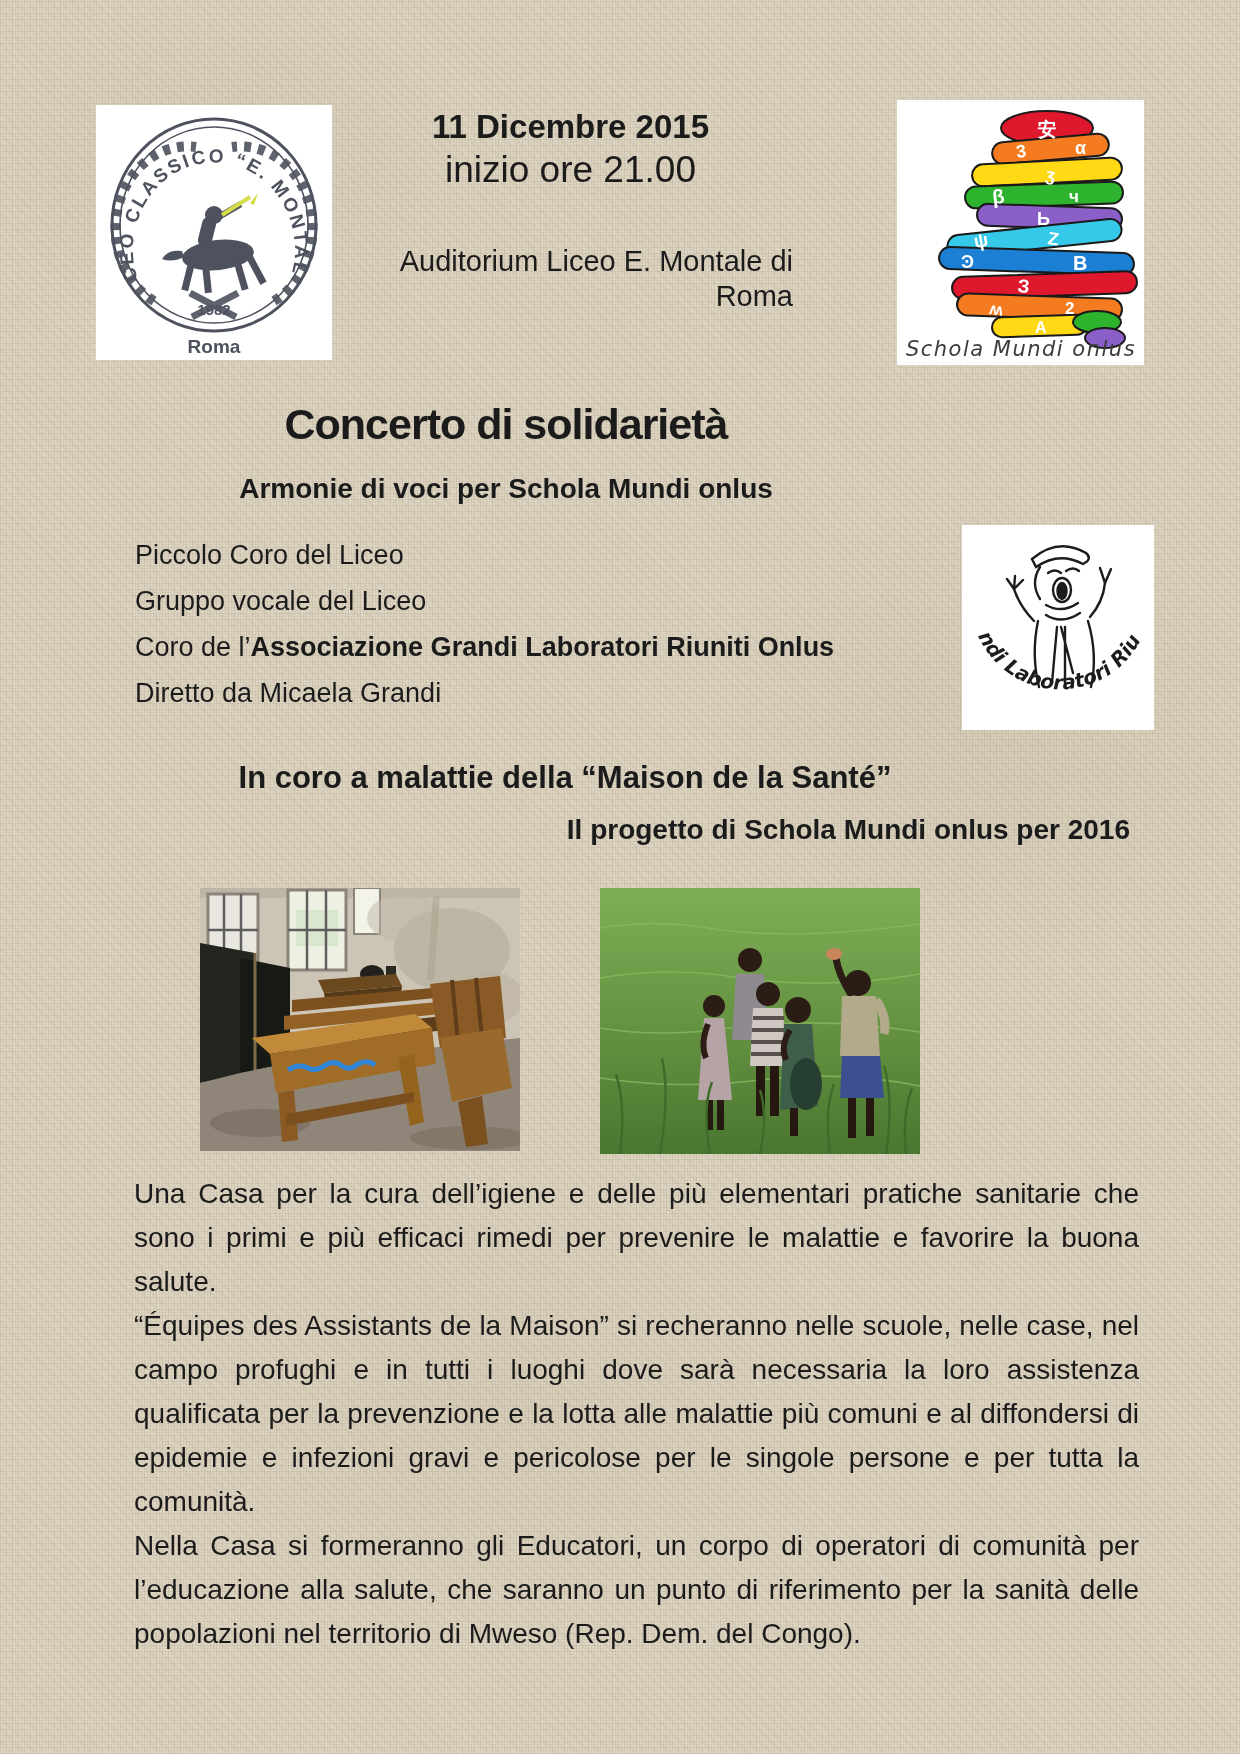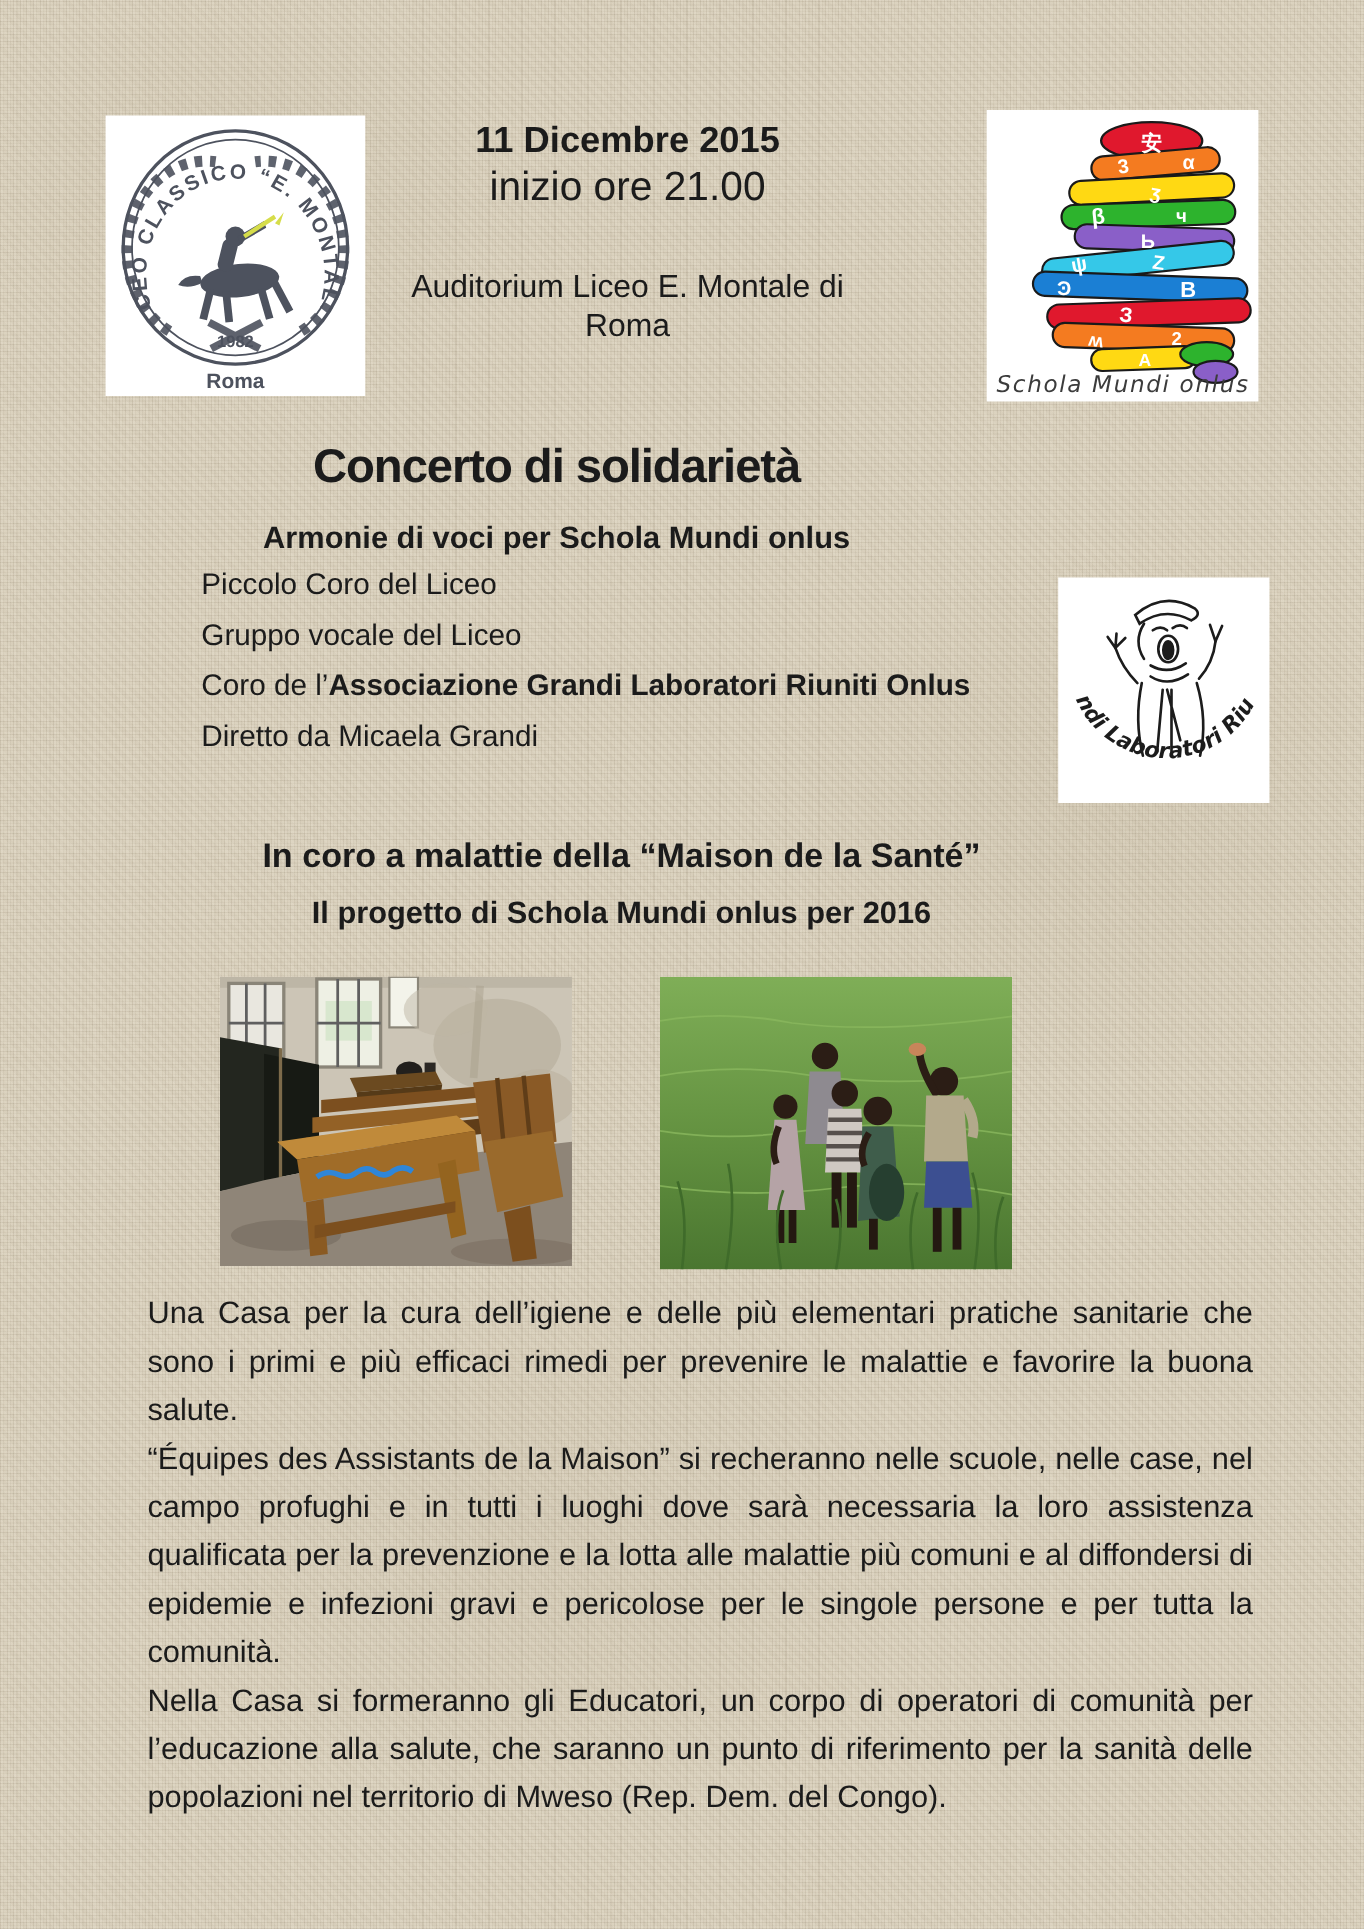--- a/index.html
+++ b/index.html
@@ -17,30 +17,30 @@
       repeating-linear-gradient(90deg, rgba(116,101,78,0.11) 0 1px, rgba(238,232,218,0.13) 1px 3px, rgba(116,101,78,0.05) 3px 4px, rgba(224,216,198,0.10) 4px 6px),
       repeating-linear-gradient(0deg, rgba(116,101,78,0.11) 0 1px, rgba(240,234,220,0.11) 1px 3px, rgba(116,101,78,0.04) 3px 4px, rgba(227,219,202,0.09) 4px 6px),
       repeating-linear-gradient(45deg, rgba(110,95,70,0.03) 0 4px, rgba(245,240,228,0.03) 4px 8px);
   }
   .abs{position:absolute;}
   .whitebox{background:#ffffff;}
   .center{text-align:center;}
 
   .hdr-date{font-size:33px;font-weight:bold;line-height:1.25;}
   .hdr-time{font-size:37px;line-height:1.25;}
-  .hdr-venue{font-size:29px;line-height:1.24;margin-top:50px;}
+  .hdr-venue{font-size:29px;line-height:1.24;margin-top:50px;text-align:right;}
 
   .main-title{font-size:43px;font-weight:bold;letter-spacing:-1px;}
   .sub-title{font-size:28px;font-weight:bold;margin-top:24px;}
 
   .performers{font-size:27px;line-height:46px;white-space:nowrap;}
   .performers .b{font-weight:bold;}
 
   .proj-head{font-size:31px;font-weight:bold;}
-  .proj-sub{font-size:28px;font-weight:bold;margin-top:18px;}
+  .proj-sub{font-size:28px;font-weight:bold;margin-top:18px;text-align:right;}
 
   .bodytext{font-size:28px;line-height:44px;text-align:justify;}
   .bodytext p{margin:0;}
 
   figure{margin:0;}
   svg text{font-family:"Liberation Sans",sans-serif;}
   .caption-hand{font-family:"DejaVu Sans",sans-serif;font-style:italic;}
 </style>
 </head>
 <body>
@@ -128,21 +128,21 @@
       </g>
       <text x="124" y="256" font-size="21" fill="#3c3c3c" text-anchor="middle" letter-spacing="1.5" class="caption-hand">Schola Mundi onlus</text>
     </svg>
   </div>
 
   <div class="abs center" style="left:0px;top:400px;width:1012px;">
     <div class="main-title">Concerto di solidarietà</div>
     <div class="sub-title">Armonie di voci per Schola Mundi onlus</div>
   </div>
 
-  <div class="abs performers" style="left:135px;top:508px;margin-left:48px;">
+  <div class="abs performers" style="left:135px;top:532px;">
     <div>Piccolo Coro del Liceo</div>
     <div>Gruppo vocale del Liceo</div>
     <div><span>Coro de l’</span><span class="b">Associazione Grandi Laboratori Riuniti Onlus</span></div>
     <div>Diretto da Micaela Grandi</div>
   </div>
 
   <div class="abs whitebox" style="left:962px;top:525px;width:192px;height:205px;">
     <svg width="192" height="205" viewBox="0 0 192 205">
       <defs>
           <path id="glrArc" d="M 14,106 A 90,90 0 0 0 180,112" fill="none"></path>

